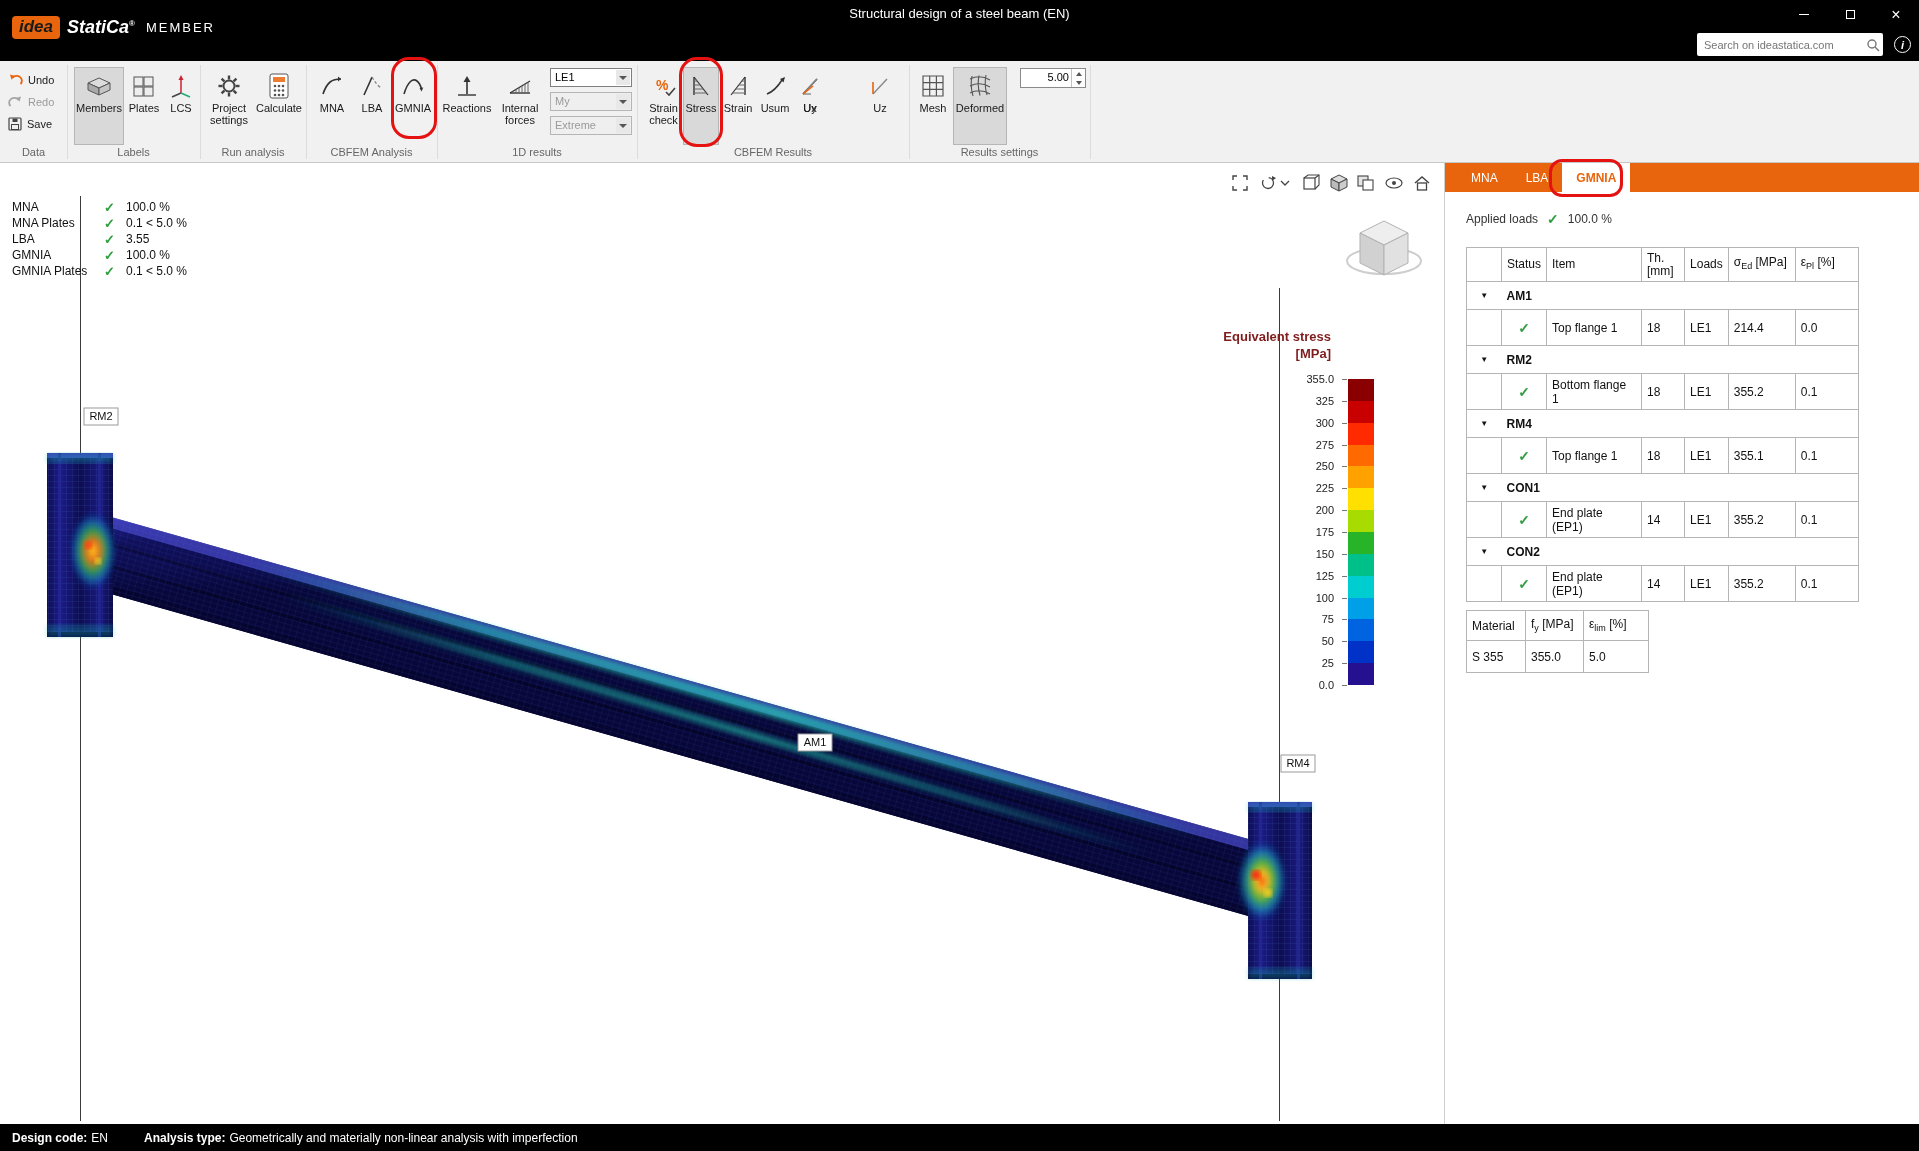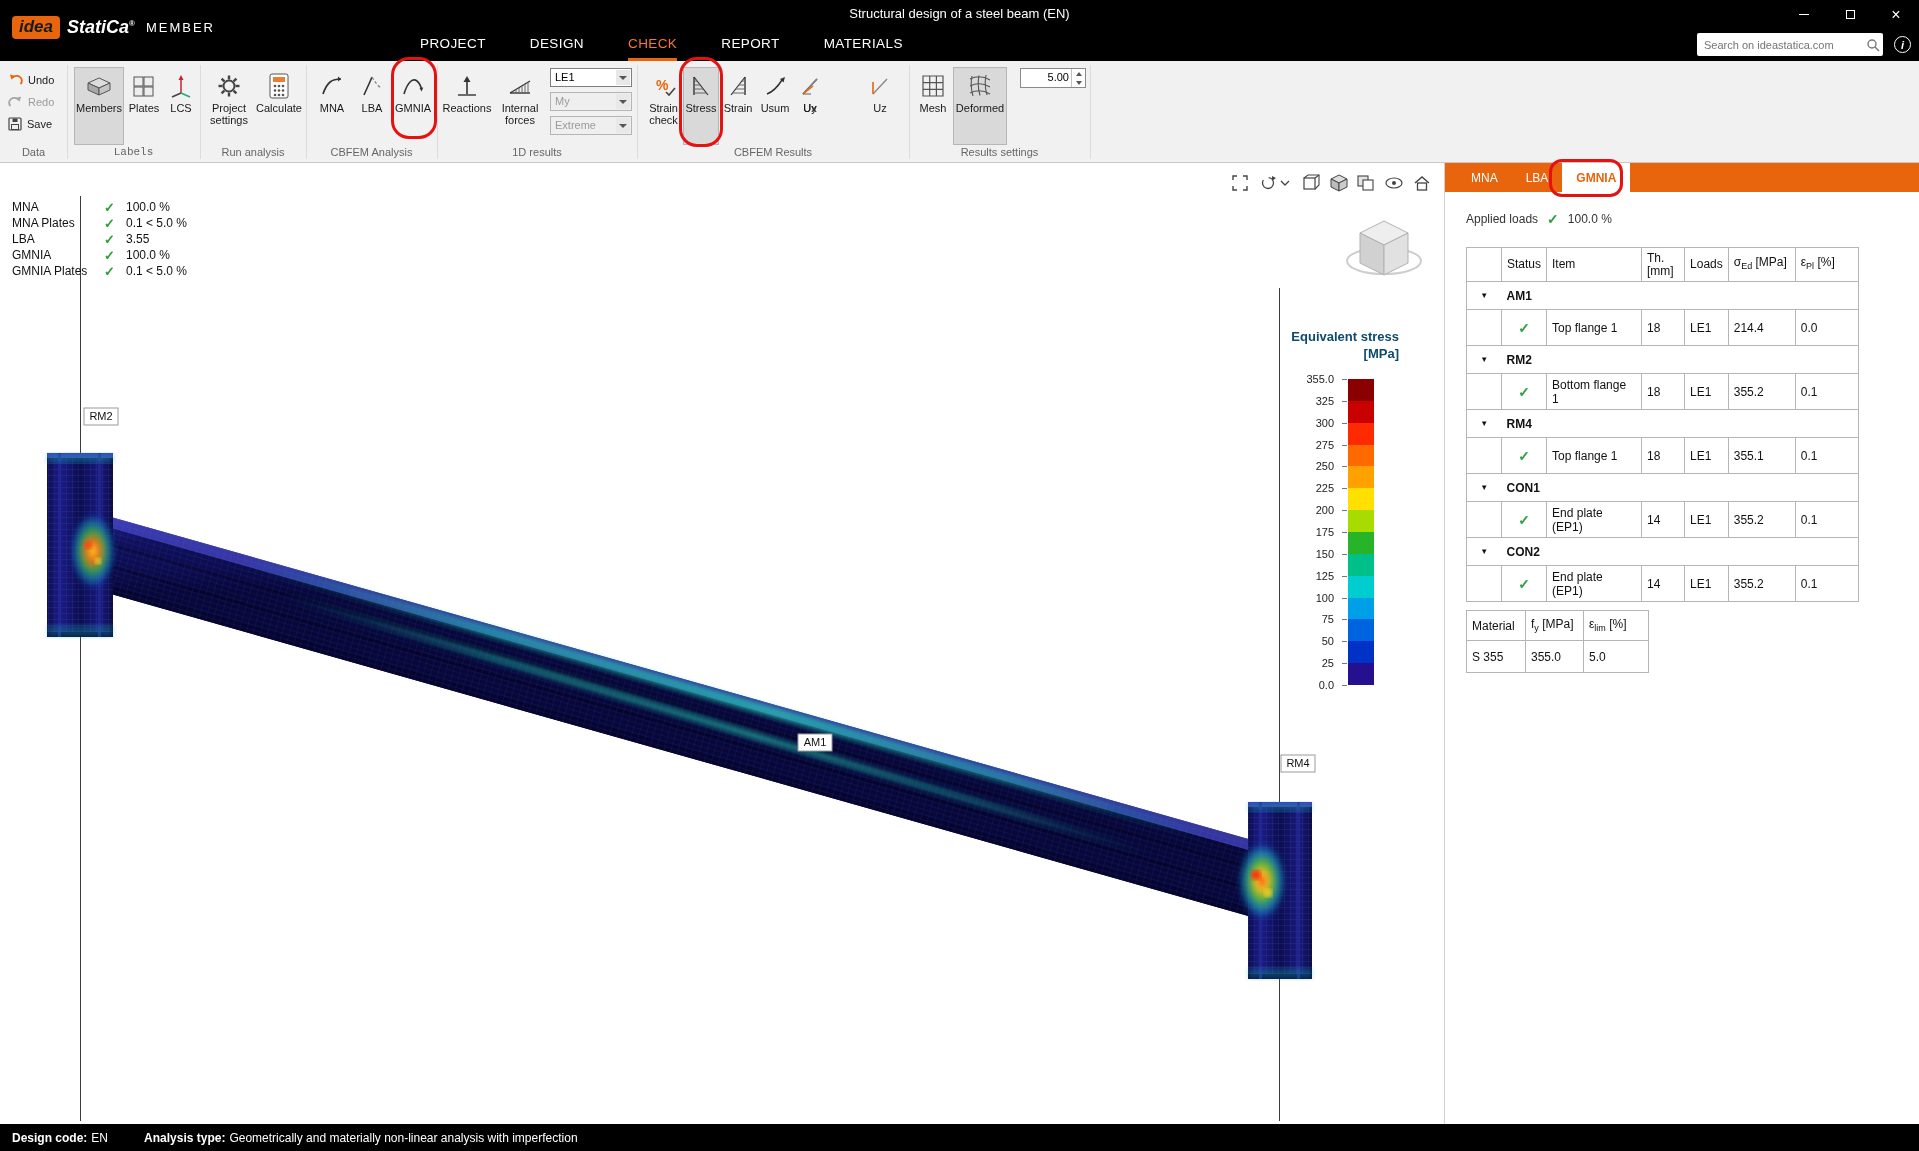--- a/index.html
+++ b/index.html
@@ -48,21 +48,21 @@
   .tri-up{width:0;height:0;border-left:3.5px solid transparent;border-right:3.5px solid transparent;border-bottom:4px solid #555;}
   .tri-dn{width:0;height:0;border-left:3.5px solid transparent;border-right:3.5px solid transparent;border-top:4px solid #555;}
 
   
   .viewport{position:absolute;left:0;top:163px;width:1444px;height:961px;background:#fff;overflow:hidden;}
   .model-svg{position:absolute;left:0;top:0;}
   .status-list{position:absolute;left:12px;top:36px;font-size:12px;color:#111;}
   .sl-row{display:grid;grid-template-columns:92px 22px auto;height:16px;align-items:center;}
   .sl-c{color:#2e9e3e;font-weight:bold;font-size:13px;}
   .vicon{position:absolute;top:10px;width:24px;height:20px;display:flex;align-items:center;justify-content:center;}
-  .legend-title{position:absolute;left:1204px;top:165px;width:195px;text-align:right;font-size:13px;font-weight:bold;color:#0c4a6e;line-height:17px;}
+  .legend-title{position:absolute;left:1136px;top:165px;width:195px;text-align:right;font-size:13px;font-weight:bold;color:#7f1d1d;line-height:17px;}
   .legend-bar{position:absolute;left:1348px;top:216px;width:26px;height:306px;display:flex;flex-direction:column;}
   .lg-band{flex:1;}
   .legend-ticks{position:absolute;left:1254px;top:216px;width:88px;height:306px;font-size:11px;color:#222;}
   .lg-tick{position:absolute;right:8px;width:80px;text-align:right;}
   .lg-mark{position:absolute;right:-5px;width:5px;height:1px;background:#777;}
 
   
   .panel{position:absolute;left:1444px;top:163px;width:475px;height:961px;background:#fff;border-left:1px solid #d0d0d0;}
   .tabstrip{position:absolute;left:0;top:0;width:475px;height:29px;background:#E8650D;display:flex;padding-left:12px;}
   .ptab{color:#fff;font-size:12px;display:flex;align-items:center;padding:0 14px;cursor:default;}
@@ -110,27 +110,20 @@
         </div>
       <div class="winbtn">
           <span class="win-close-glyph">×</span>
         </div>
     </div>
     <div class="logo">
       <span class="logo-mark">idea</span>
       <span class="logo-statica"><span>StatiCa</span><sup>®</sup></span>
       <span class="logo-member">MEMBER</span>
     </div>
-    <div class="menu-row">
-        <div class="menu-item">PROJECT</div>
-        <div class="menu-item">DESIGN</div>
-        <div class="menu-item active">CHECK</div>
-        <div class="menu-item">REPORT</div>
-        <div class="menu-item">MATERIALS</div>
-      </div>
     <div class="search-box">
       <input class="search-input" placeholder="Search on ideastatica.com" style="">
       <span class="search-icn">
         <svg width="14" height="14">
             <circle cx="6" cy="6" r="4" fill="none" stroke="#777" stroke-width="1.4"></circle>
             <line x1="9" y1="9" x2="13" y2="13" stroke="#777" stroke-width="1.4"></line>
           </svg>
       </span>
     </div>
     <div class="info-icn">i</div>
@@ -188,21 +181,21 @@
       <span class="ic">
         <svg width="24" height="24">
             <line x1="12" y1="19" x2="12" y2="4" stroke="#c23" stroke-width="1.5"></line>
             <polygon points="9.5,6 12,1 14.5,6" fill="#c23"></polygon>
             <line x1="12" y1="19" x2="3" y2="23" stroke="#444" stroke-width="1.5"></line>
             <line x1="12" y1="19" x2="21" y2="23" stroke="#2a7" stroke-width="1.5"></line>
           </svg>
       </span>
       <span>LCS</span>
     </div>
-    <div class="glabel" style="left:67px;width:133px;font-family:Liberation Mono, monospace;">Labels</div>
+    <div class="glabel" style="left:67px;width:133px;">Labels</div>
     <div class="rsep" style="left:200px;"></div>
 
     <div class="rbtn" style="left:206px;width:46px;">
       <span class="ic">
         <svg width="26" height="26">
             <circle cx="13" cy="13" r="5.5" fill="none" stroke="#444" stroke-width="2"></circle>
             <g stroke="#444" stroke-width="2.4">
               <line x1="13" y1="2.5" x2="13" y2="6.5"></line>
               <line x1="13" y1="19.5" x2="13" y2="23.5"></line>
               <line x1="2.5" y1="13" x2="6.5" y2="13"></line>

